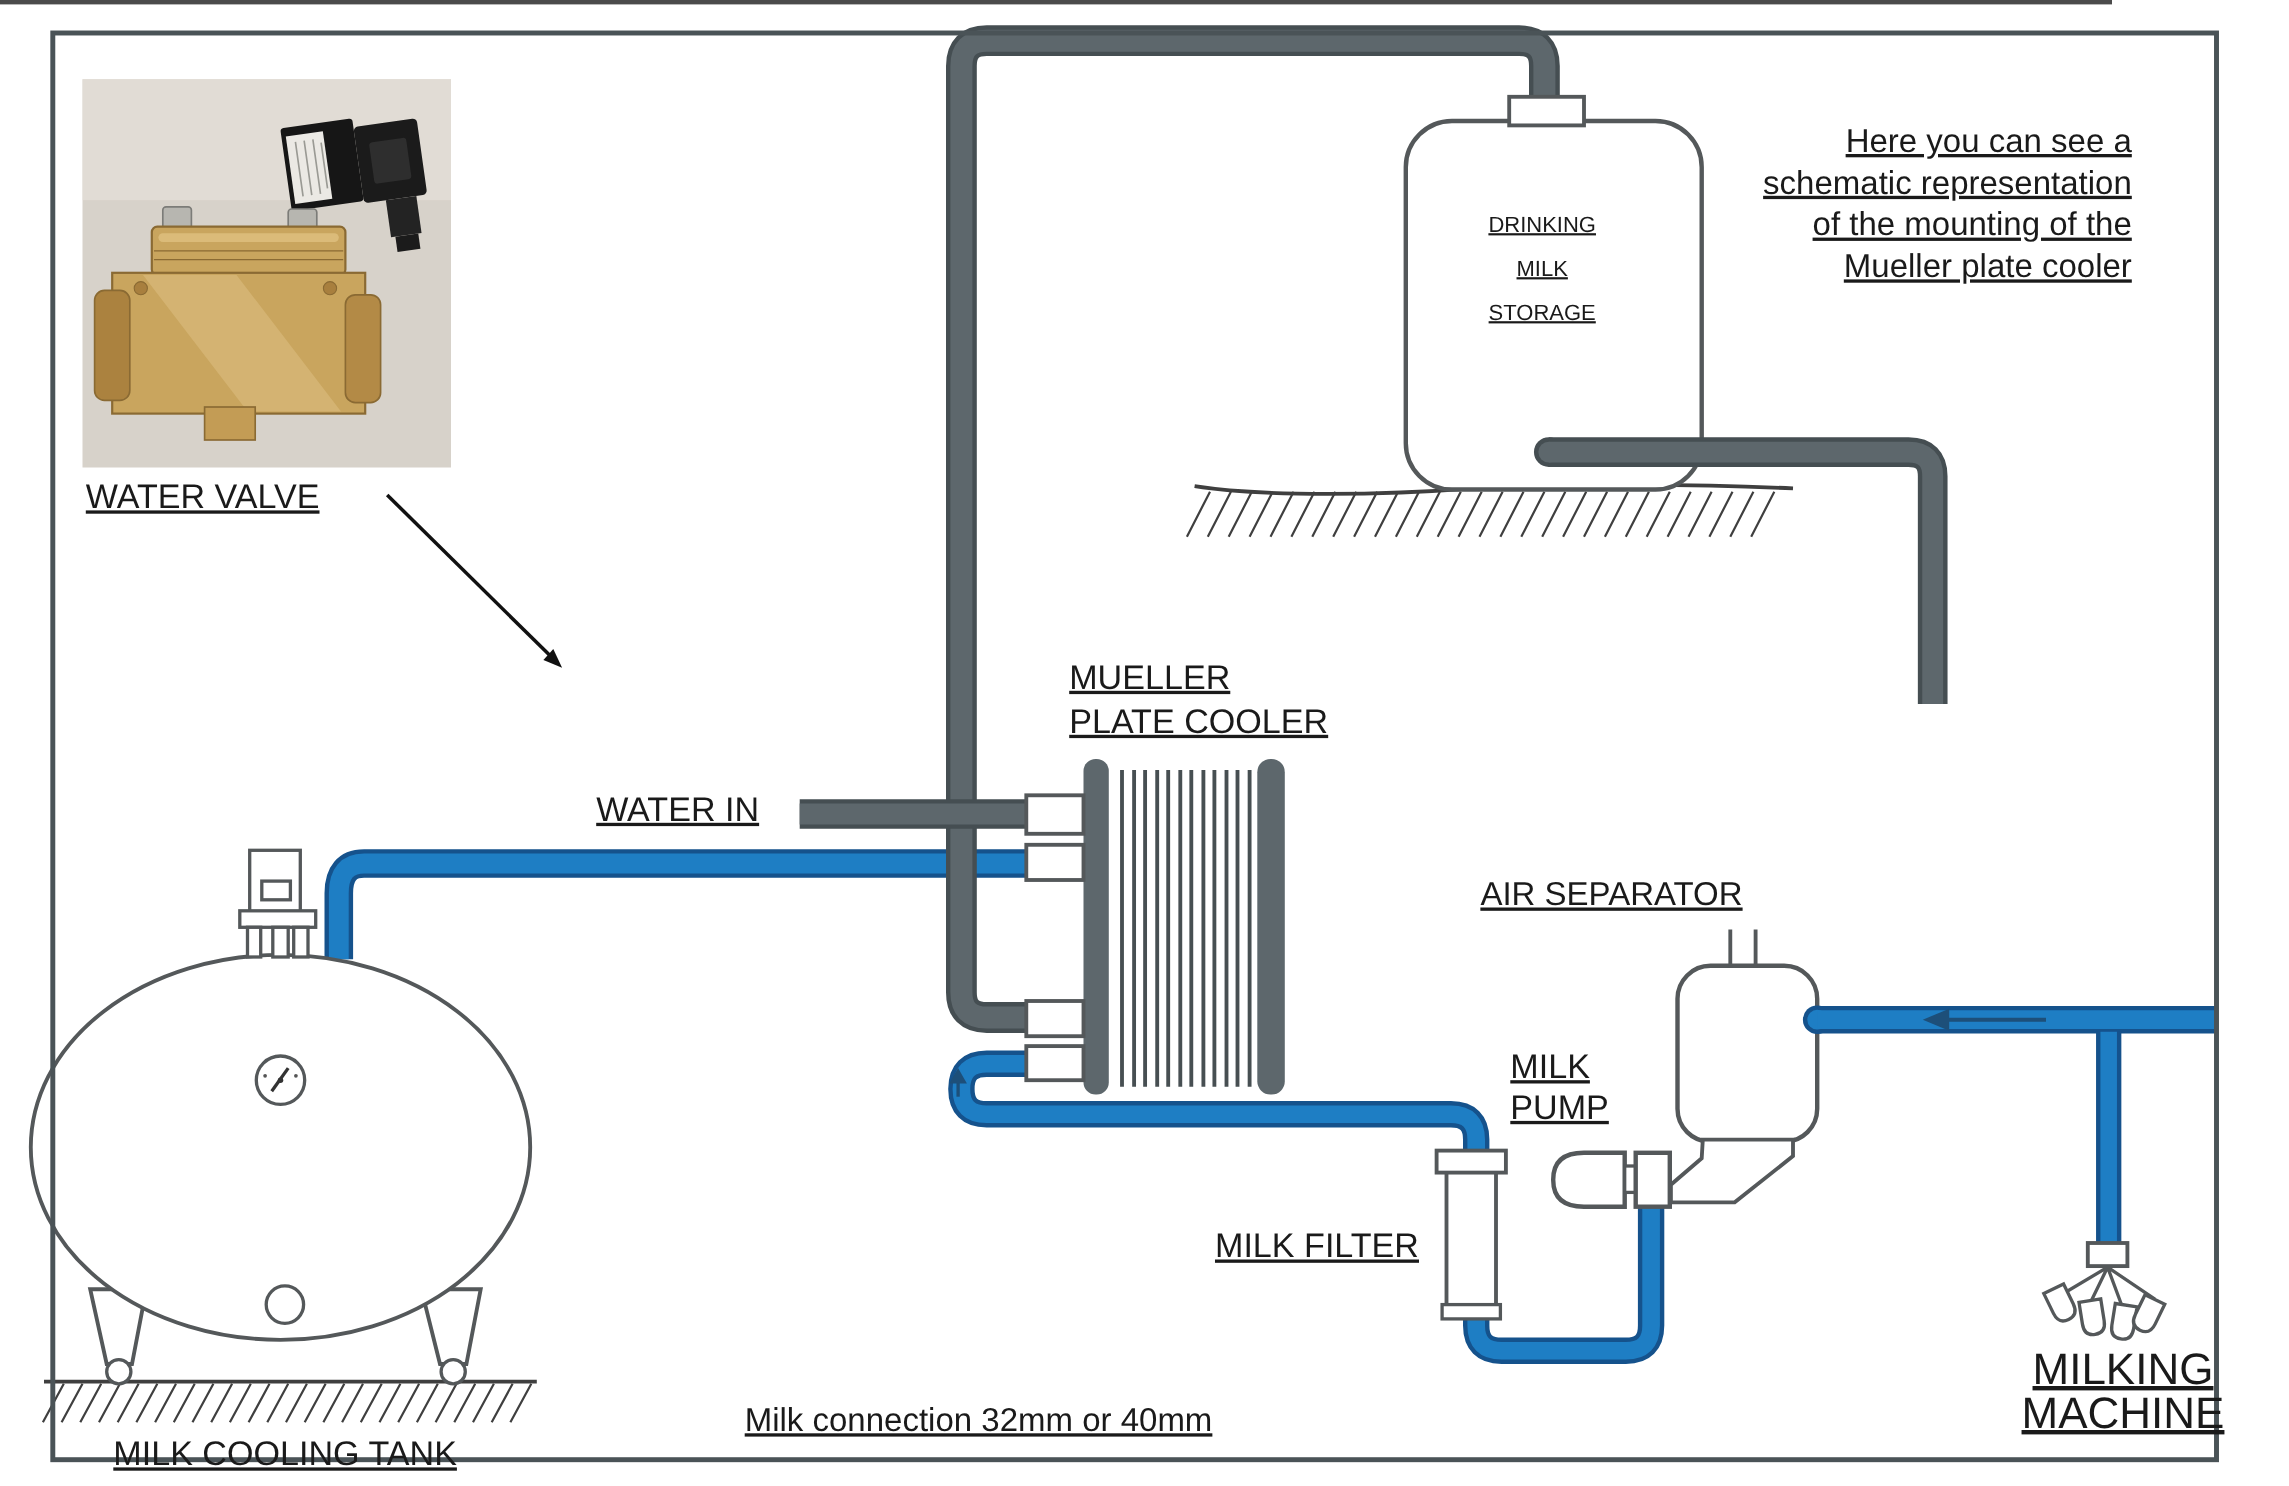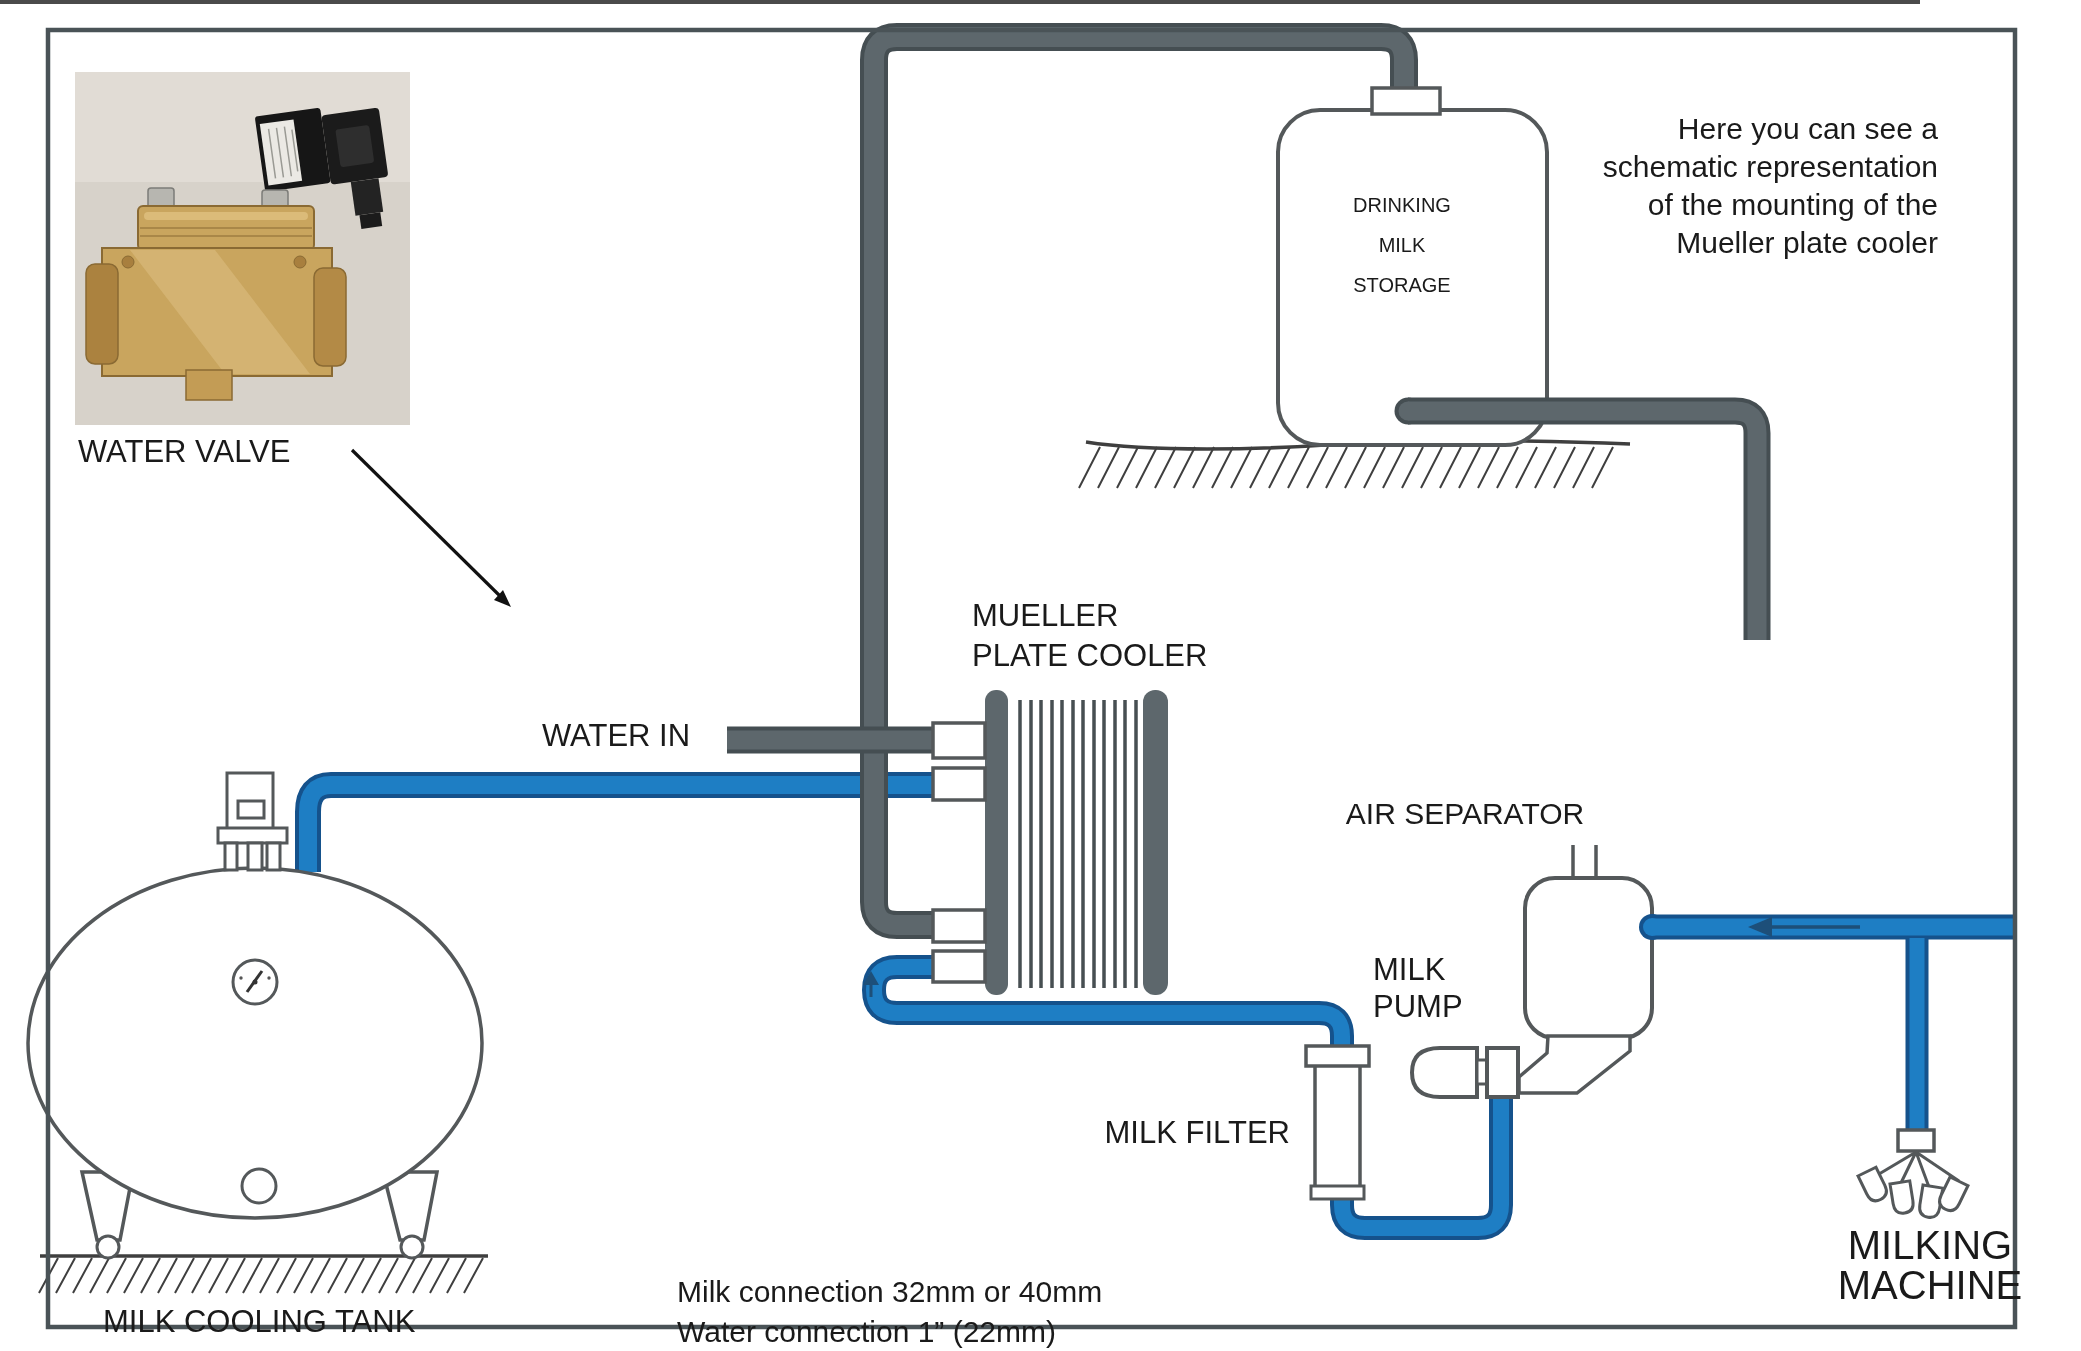--- a/index.html
+++ b/index.html
@@ -1,19 +1,19 @@
 <!DOCTYPE html>
 <html style="--water_pipe: #5d676c; --water_pipe_dark: #454e52; --milk_pipe: #1e7ec4; --milk_pipe_dark: #15528c; --line: #54585a; --text: #1a1a1a; --flow_arrow: #1d4f79; --photo_bg: #d7d2ca; --brass: #c9a55e; --brass_dark: #8a6a33; --solenoid: #161616; --frame: #4a5357;"><head>
 <meta charset="utf-8">
 <style>
   html,body{margin:0;padding:0;background:#ffffff;}
   .canvas{position:relative;width:2081px;height:1351px;background:#ffffff;overflow:hidden;
           font-family:"Liberation Sans", sans-serif;color:var(--text,#1a1a1a);}
   svg.scene{position:absolute;left:0;top:0;}
-  .lbl{position:absolute;color:var(--text,#1a1a1a);white-space:nowrap;}
+  .lbl{position:absolute;color:var(--text,#1a1a1a);white-space:nowrap;text-decoration:underline;}
   .lbl div{white-space:nowrap;}
 </style>
 </head>
 <body>
 
 <div class="canvas">
 
 <svg class="scene" width="2081" height="1351" viewBox="0 0 2081 1351">
 
   <rect x="0" y="0" width="1920" height="4" style="fill:#4b4b4b"></rect>
@@ -218,16 +218,15 @@
 
 <div class="lbl" style="left:1820px;top:1225px;width:220px;font-size:40px;line-height:40px;text-align:center;">
   <div>MILKING</div>
   <div>MACHINE</div>
 </div>
 
 <div class="lbl" style="left:103px;top:1276px;font-size:31px;margin-top:28px;">MILK COOLING TANK</div>
 
 <div class="lbl" style="left:677px;top:1272px;font-size:30px;line-height:40px;">
   <div>Milk connection 32mm or 40mm</div>
-  <div>Water connection 1” (22mm)</div>
 </div>
 
 </div>
 
 </body></html>

